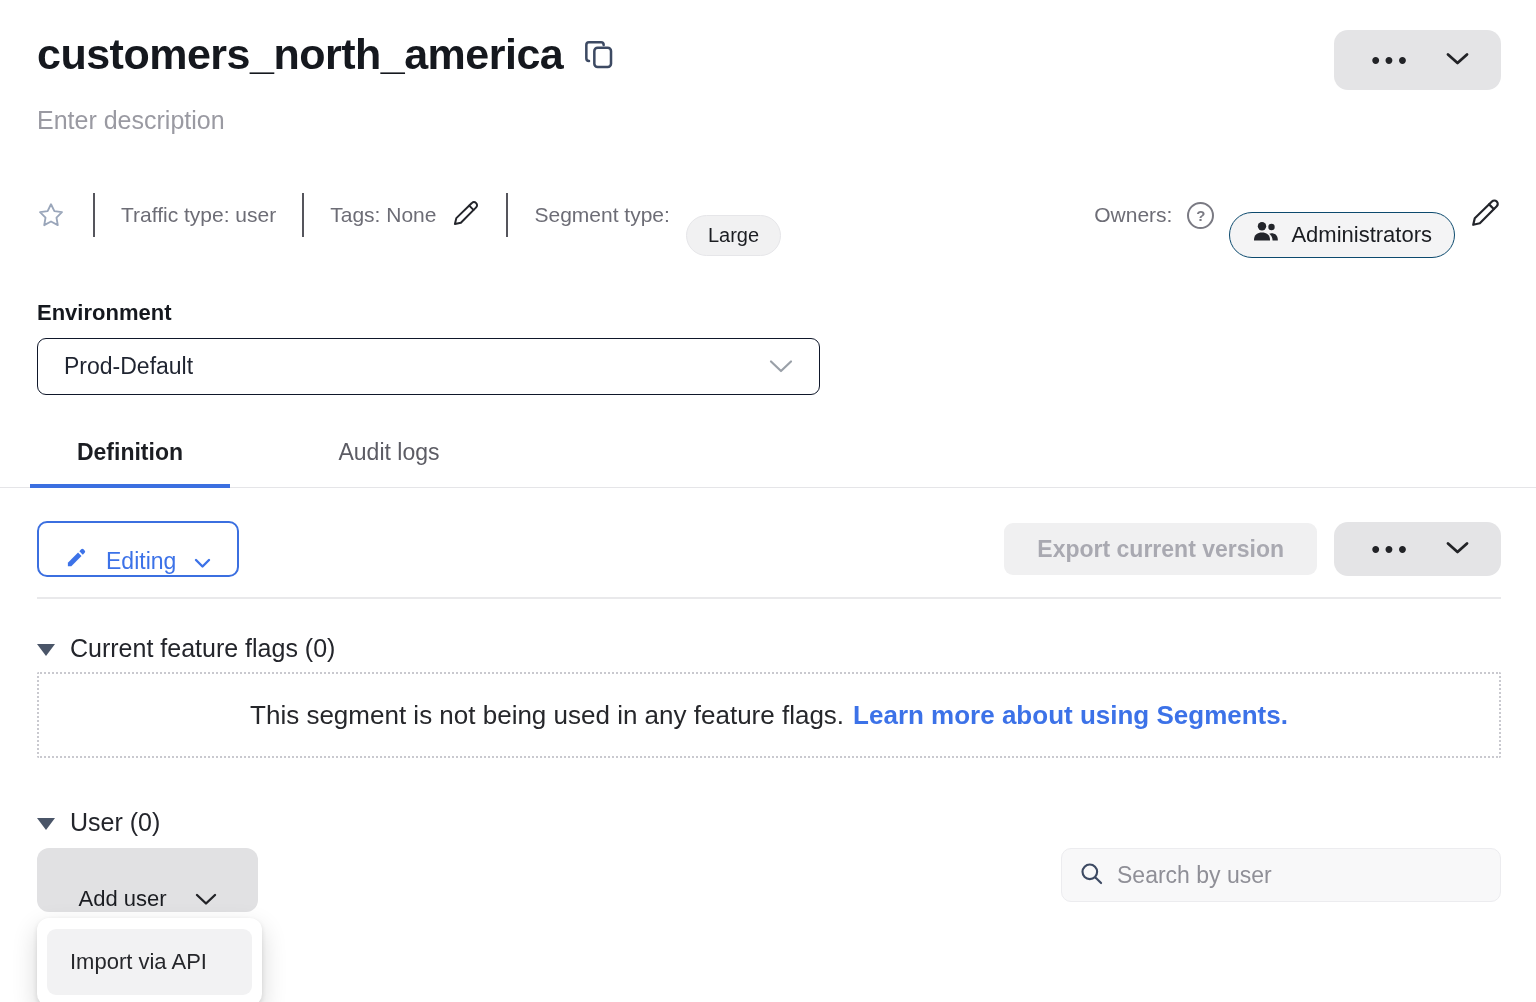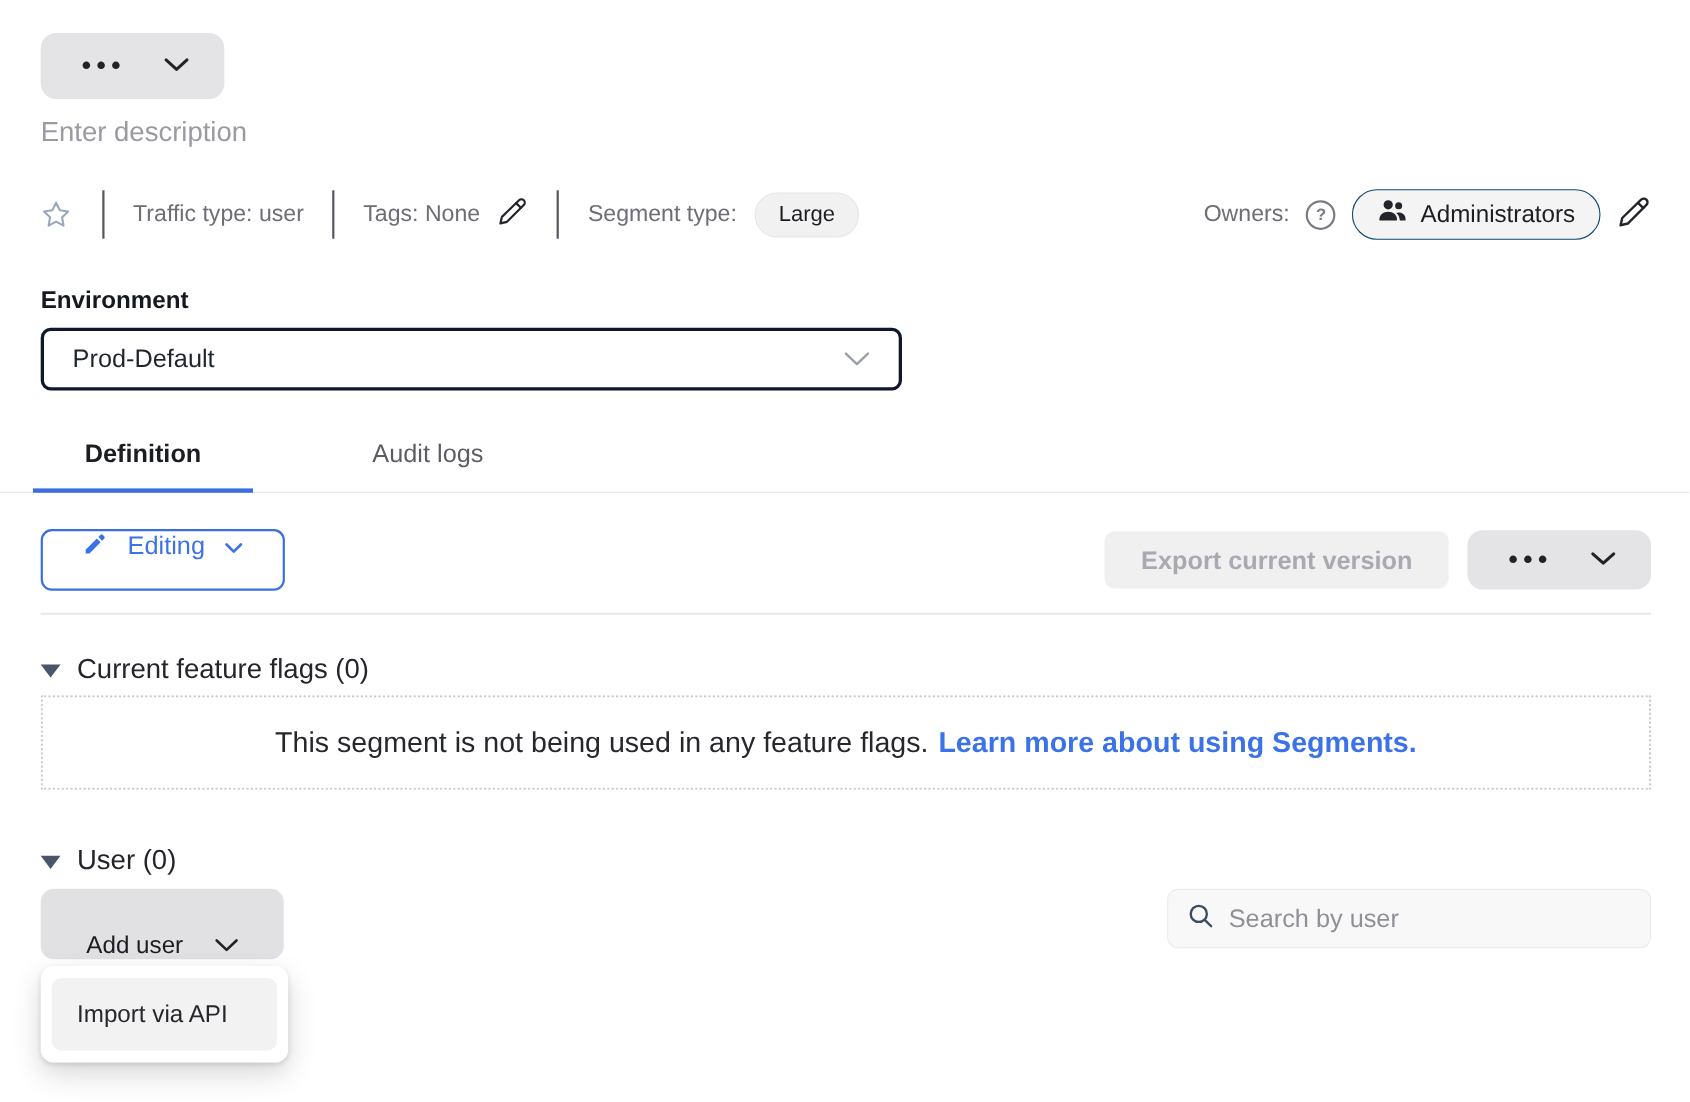--- a/index.html
+++ b/index.html
@@ -18,45 +18,45 @@
   .ellipsis { font-size: 24px; font-weight: 700; letter-spacing: 5px; color: #222327; line-height: 1; padding-left: 5px; }
 
   .description { margin-top: 16px; font-size: 25px; color: #9a9aa2; }
 
   
   .meta-row { margin-top: 37px; display: flex; align-items: center; font-size: 21px; color: #6d6d76; }
   .meta-item { display: flex; align-items: center; gap: 16px; }
   .v-divider { width: 2px; height: 44px; background: #55555c; margin: 0 26px; }
   .star-icon { margin-right: 2px; display: flex; }
   .pill { background: #f1f1f2; border: 1px solid #e6e6e9; border-radius: 999px; padding: 8px 21px;
-          color: #1b1d22; font-size: 20px; display: inline-flex; align-items: center; gap: 12px; }
+          color: #1b1d22; font-size: 20px; display: inline-flex; align-items: center; gap: 12px; margin-top: 40px; }
   .meta-right { margin-left: auto; display: flex; align-items: center; gap: 15px; }
   .help-icon { width: 27px; height: 27px; border: 2px solid #7a7a83; border-radius: 50%;
                display: flex; align-items: center; justify-content: center;
                font-size: 15px; color: #7a7a83; font-weight: 700; }
   .owners-pill { background: #f4f4f5; border: 1px solid #0c4a6e; font-size: 22px; padding: 8px 22px; }
 
   
   .env { margin-top: 42px; }
   .env-label { font-size: 22px; font-weight: 700; color: #15181e; }
-  .env-select { margin-top: 12px; width: 783px; height: 57px; border: 3px solid #0f172a; border-radius: 9px;
+  .env-select { margin-top: 12px; width: 783px; height: 57px; border: 1px solid #0f172a; border-radius: 9px;
                 display: flex; align-items: center; justify-content: space-between; padding: 0 26px;
                 font-size: 23px; color: #1f2430; cursor: pointer; background: #fff; }
 
   
   .tabs-wrap { margin: 38px -35px 0 -37px; border-bottom: 1px solid #e5e5e8; padding-left: 30px; }
   .tabs { display: flex; gap: 59px; }
   .tab { width: 200px; text-align: center; font-size: 23px; padding: 6px 0 18px 0; cursor: pointer;
          color: #5c5c64; font-weight: 500; border-bottom: 4px solid transparent; margin-bottom: -1px; }
   .tab.active { color: #1b1d22; font-weight: 700; border-bottom-color: #3b6fe0; }
 
   
   .action-row { margin-top: 33px; display: flex; align-items: center; }
-  .editing-btn { height: 56px; padding: 0 36px; background: #fff; border: 2px solid #3b6fe0; border-radius: 10px;
-                 color: #3c72e8; font-size: 23px; font-weight: 500; display: flex; align-items: flex-start; gap: 18px; cursor: pointer; }
+  .editing-btn { height: 56px; padding: 0 26px; background: #fff; border: 2px solid #3b6fe0; border-radius: 10px;
+                 color: #3c72e8; font-size: 23px; font-weight: 500; display: flex; align-items: flex-end; gap: 18px; cursor: pointer; }
   .action-right { margin-left: auto; display: flex; align-items: center; gap: 17px; }
   .export-btn { height: 52px; padding: 0 33px; background: #f0f0f1; border: none; border-radius: 9px;
                 color: #a9a9b1; font-size: 23px; font-weight: 600; cursor: default; }
   .more-btn.small { height: 54px; }
 
   .h-divider { margin-top: 20px; border-top: 2px solid #e9e9eb; }
 
   
   .section-header { display: flex; align-items: center; gap: 15px; font-size: 25px; color: #23252b; font-weight: 500; cursor: pointer; }
   .caret-down-tri { width: 0; height: 0; border-left: 9px solid transparent; border-right: 9px solid transparent;
@@ -83,20 +83,29 @@
   .search-box input::placeholder { color: #8f8f97; }
 
   svg { flex-shrink: 0; }
 </style>
 </head>
 <body>
 
 <div class="page">
 
   <div class="header-row">
+    <div class="title-wrap">
+      <h1 class="page-title">customers_north_america</h1>
+      <span class="copy-icon">
+        <svg width="32" height="36" viewBox="0 0 24 26" fill="none" stroke="#3d4a63" stroke-width="1.9" stroke-linecap="round" stroke-linejoin="round">
+          <rect x="8.5" y="7.5" width="12.5" height="14.5" rx="2.5"></rect>
+          <path d="M4.5 17.5c-1.1 0-2-.9-2-2V5.5c0-1.1.9-2 2-2h9c1.1 0 2 .9 2 2"></path>
+        </svg>
+      </span>
+    </div>
     <button class="more-btn">
       <span class="ellipsis">•••</span>
       <span>
         <svg width="23" height="14" viewBox="0 0 23 14" fill="none" stroke="#222327" stroke-width="2.8" stroke-linecap="round" stroke-linejoin="round">
           <polyline points="2,2.5 11.5,11 21,2.5"></polyline>
         </svg>
       </span>
     </button>
   </div>
 

